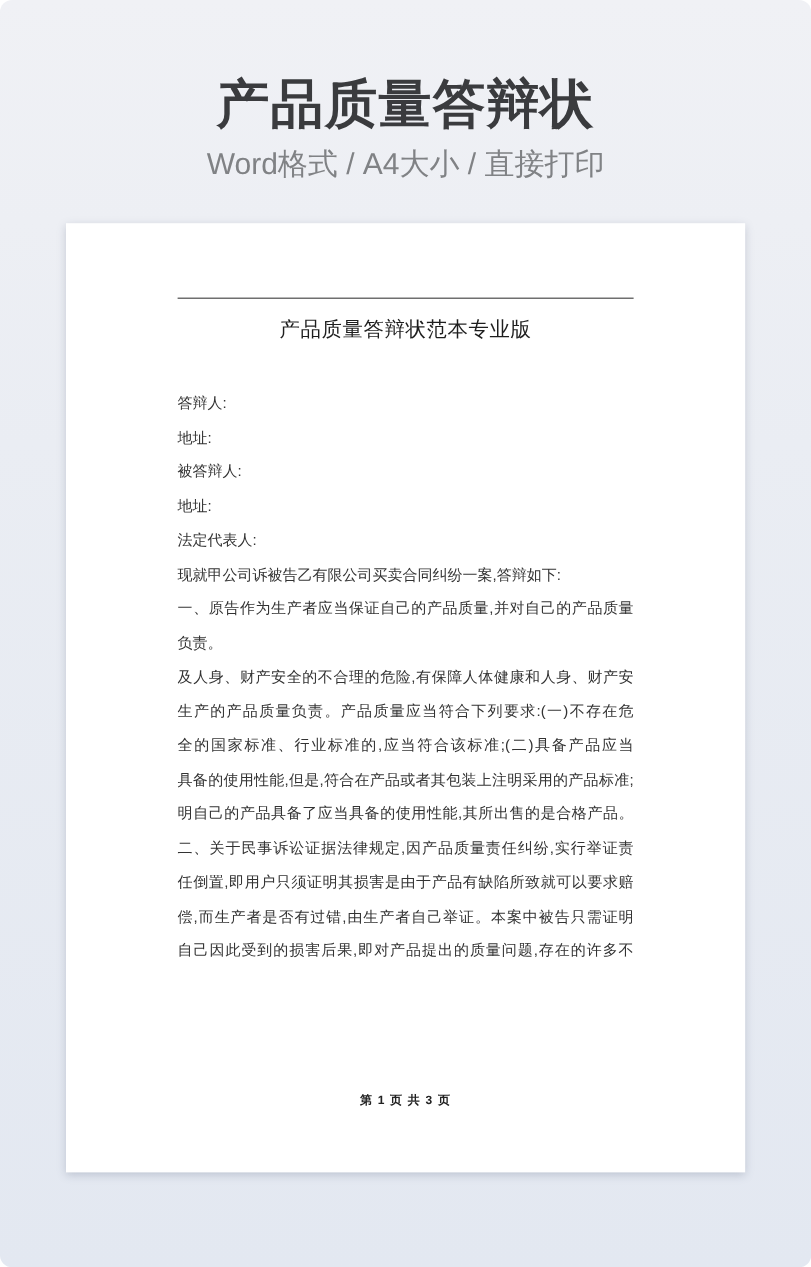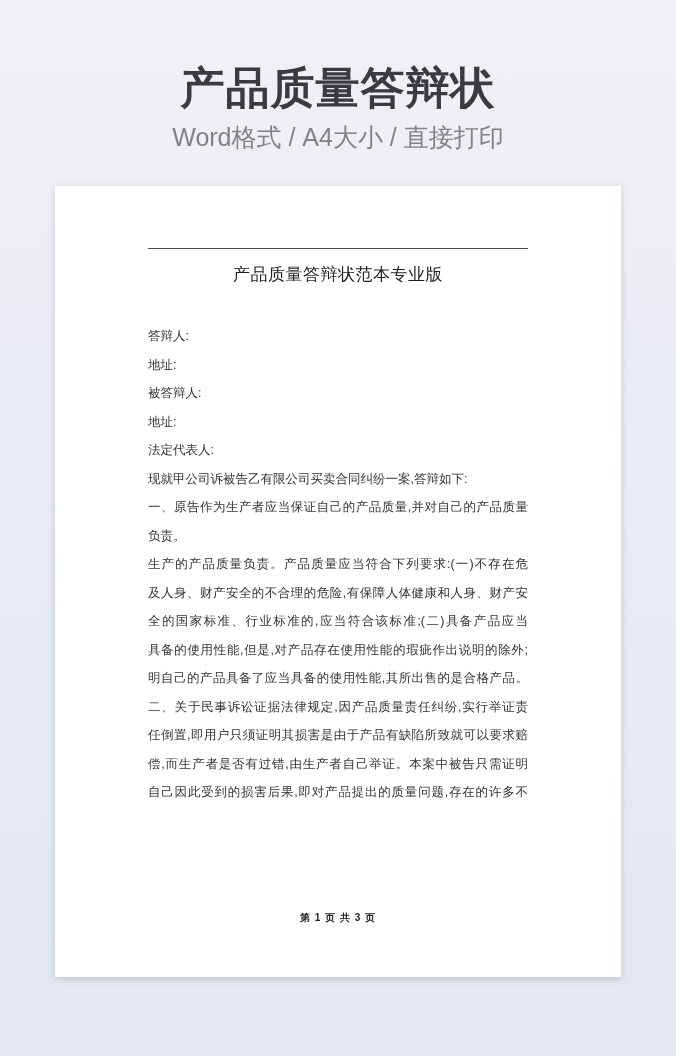--- a/index.html
+++ b/index.html
@@ -6,20 +6,21 @@
   html, body { width: 676px; height: 1056px; }
   body {
     font-family: "Liberation Sans", "DejaVu Sans", sans-serif;
     overflow: hidden;
   }
   .canvas {
     position: relative;
     width: 676px;
     height: 1056px;
     background: linear-gradient(180deg, #f0f1f5 0%, #eaedf3 35%, #e3e8f1 100%);
+    border-radius: 10px;
   }
 
   
   .header {
     position: absolute;
     top: 0; left: 0; right: 0;
     height: 186px;
     text-align: center;
   }
   .header-title {
@@ -120,24 +121,24 @@
 
     <div class="doc-body">
       <div class="line">答辩人:</div>
       <div class="line">地址:</div>
       <div class="line">被答辩人:</div>
       <div class="line">地址:</div>
       <div class="line">法定代表人:</div>
       <div class="line">现就甲公司诉被告乙有限公司买卖合同纠纷一案,答辩如下:</div>
       <div class="line fill">一、原告作为生产者应当保证自己的产品质量,并对自己的产品质量</div>
       <div class="line">负责。</div>
+      <div class="line fill">及人身、财产安全的不合理的危险,有保障人体健康和人身、财产安</div>
       <div class="line fill">生产的产品质量负责。产品质量应当符合下列要求:(一)不存在危</div>
-      <div class="line fill">及人身、财产安全的不合理的危险,有保障人体健康和人身、财产安</div>
       <div class="line fill">全的国家标准、行业标准的,应当符合该标准;(二)具备产品应当</div>
-      <div class="line fill">具备的使用性能,但是,对产品存在使用性能的瑕疵作出说明的除外;</div>
+      <div class="line fill">具备的使用性能,但是,符合在产品或者其包装上注明采用的产品标准;</div>
       <div class="line fill">明自己的产品具备了应当具备的使用性能,其所出售的是合格产品。</div>
       <div class="line fill">二、关于民事诉讼证据法律规定,因产品质量责任纠纷,实行举证责</div>
       <div class="line fill">任倒置,即用户只须证明其损害是由于产品有缺陷所致就可以要求赔</div>
       <div class="line fill">偿,而生产者是否有过错,由生产者自己举证。本案中被告只需证明</div>
       <div class="line fill">自己因此受到的损害后果,即对产品提出的质量问题,存在的许多不</div>
     </div>
 
     <div class="page-footer">第 1 页 共 3 页</div>
 
   </div>

